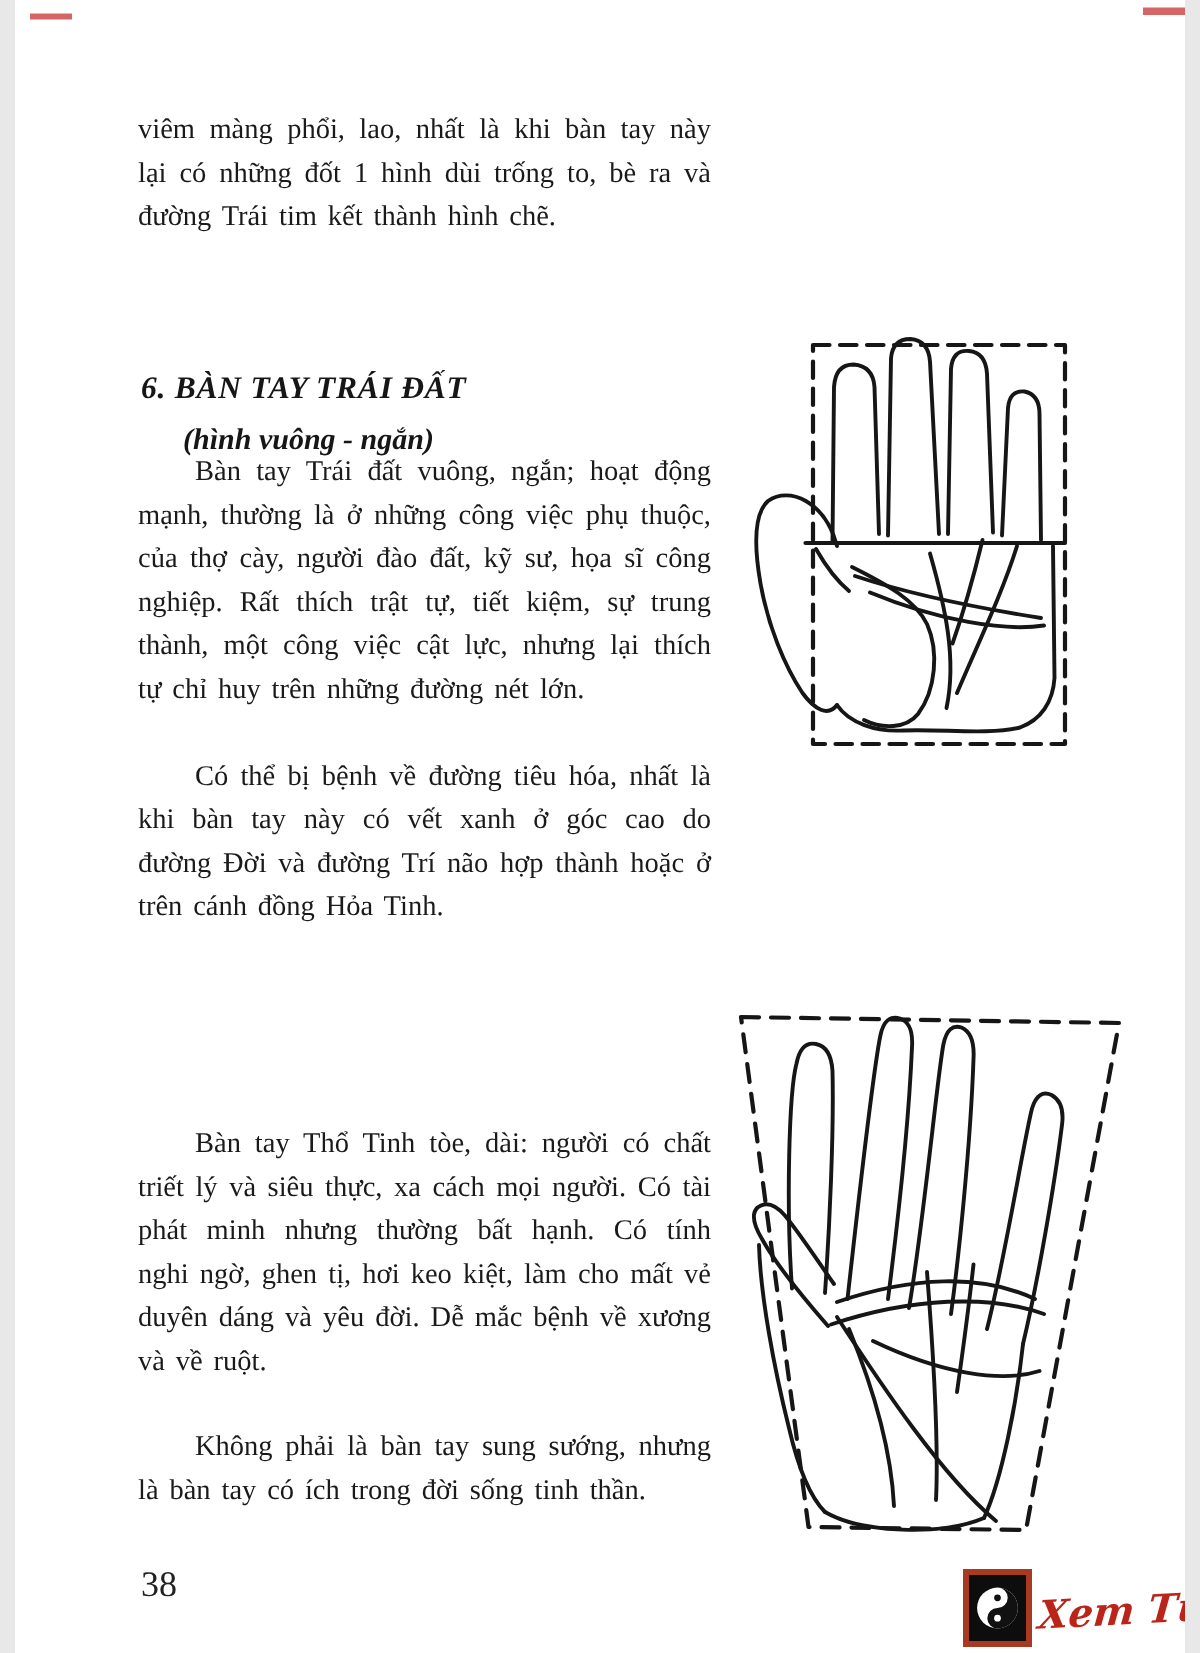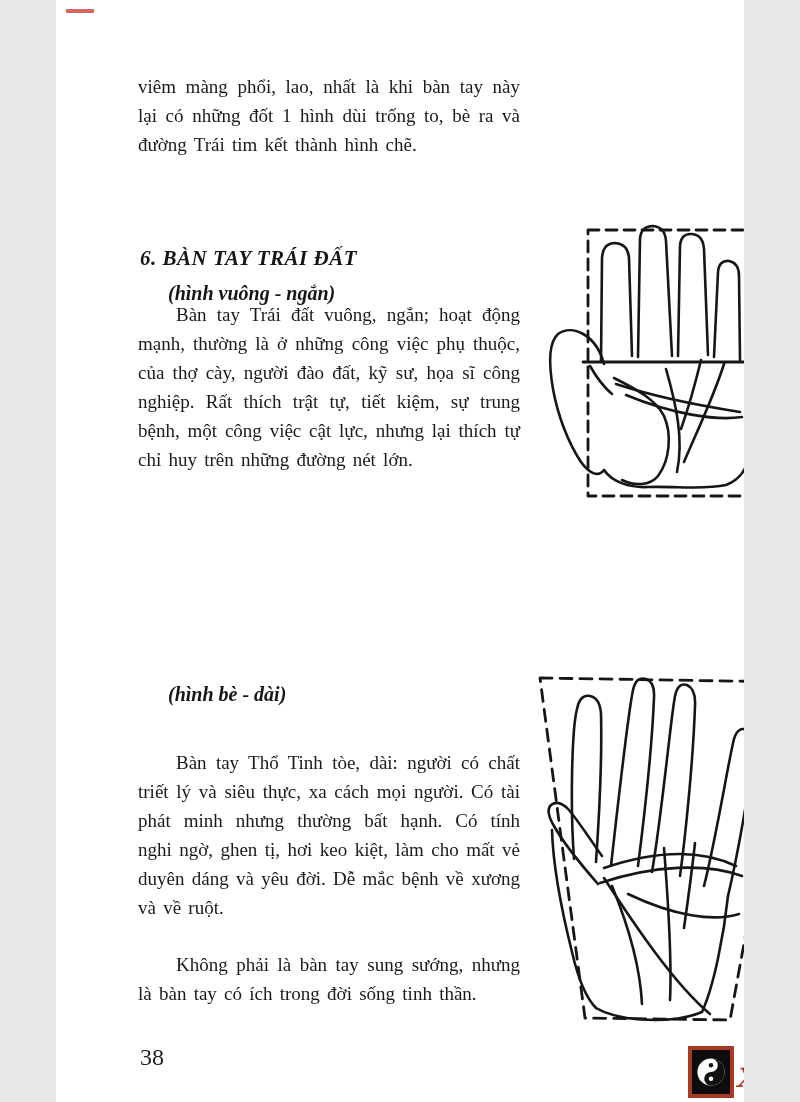--- a/index.html
+++ b/index.html
@@ -1,17 +1,17 @@
 <!DOCTYPE html>
 <html><head>
 <meta charset="utf-8">
 <style>
   html,body{margin:0;padding:0;background:#e8e8e8;}
   .page{
-    position:relative;width:688px;height:1102px;background:#ffffff;
+    position:relative;width:780px;height:1102px;background:#ffffff;
     font-family:"Liberation Serif","DejaVu Serif",serif;color:#151515;
     overflow:hidden;margin:0 auto;
   }
   .body-text{
     position:absolute;width:382px;font-size:19px;line-height:29px;
     text-align:justify;word-spacing:2.5px;margin:0;color:#1a1a1a;
   }
   .indent{text-indent:38px;}
   .heading{position:absolute;font-style:italic;font-weight:bold;color:#161616;}
   .h-line{font-size:21px;letter-spacing:0.5px;margin-top:24px;}
@@ -34,25 +34,25 @@
 
 <div class="page">
 
   <p class="body-text" style="left:82px;top:72px;">viêm màng phổi, lao, nhất là khi bàn tay này lại có những đốt 1 hình dùi trống to, bè ra và đường Trái tim kết thành hình chẽ.</p>
 
   <div class="heading" style="left:84px;top:222px;">
     <div class="h-line">6. BÀN TAY TRÁI ĐẤT</div>
     <div class="h-sub">(hình vuông - ngắn)</div>
   </div>
 
-  <p class="body-text indent" style="left:82px;top:300px;">Bàn tay Trái đất vuông, ngắn; hoạt động mạnh, thường là ở những công việc phụ thuộc, của thợ cày, người đào đất, kỹ sư, họa sĩ công nghiệp. Rất thích trật tự, tiết kiệm, sự trung bệnh, một công việc cật lực, nhưng lại thích tự chỉ huy trên những đường nét lớn.</p>
+  <p class="body-text indent" style="left:82px;top:300px;">Bàn tay Trái đất vuông, ngắn; hoạt động mạnh, thường là ở những công việc phụ thuộc, của thợ cày, người đào đất, kỹ sư, họa sĩ công nghiệp. Rất thích trật tự, tiết kiệm, sự trung thành, một công việc cật lực, nhưng lại thích tự chỉ huy trên những đường nét lớn.</p>
 
+  <p class="body-text indent" style="left:82px;top:503px;">Có thể bị bệnh về đường tiêu hóa, nhất là khi bàn tay này có vết xanh ở góc cao do đường Đời và đường Trí não hợp thành hoặc ở trên cánh đồng Hỏa Tinh.</p>
 
   <div class="heading" style="left:84px;top:672px;">
-    <div class="h-sub">(hình bè - dài)</div>
   </div>
 
   <p class="body-text indent" style="left:82px;top:748px;">Bàn tay Thổ Tinh tòe, dài: người có chất triết lý và siêu thực, xa cách mọi người. Có tài phát minh nhưng thường bất hạnh. Có tính nghi ngờ, ghen tị, hơi keo kiệt, làm cho mất vẻ duyên dáng và yêu đời. Dễ mắc bệnh về xương và về ruột.</p>
 
   <p class="body-text indent" style="left:82px;top:950px;">Không phải là bàn tay sung sướng, nhưng là bàn tay có ích trong đời sống tinh thần.</p>
 
   <svg class="figure" style="left:470px;top:214px;" width="320" height="302" viewBox="0 0 320 302">
     <g stroke="#161616" fill="none" stroke-width="2.6" stroke-linecap="round" stroke-linejoin="round">
 
       <rect x="62" y="16" width="168" height="266" stroke-dasharray="11,7" stroke-width="2.8"></rect>

